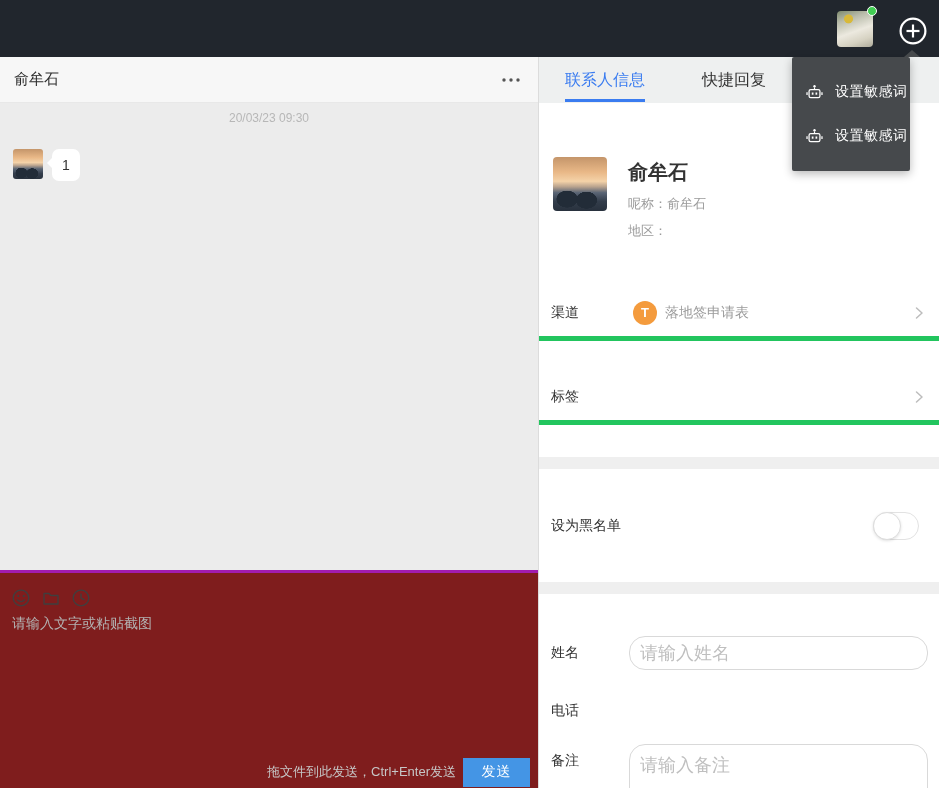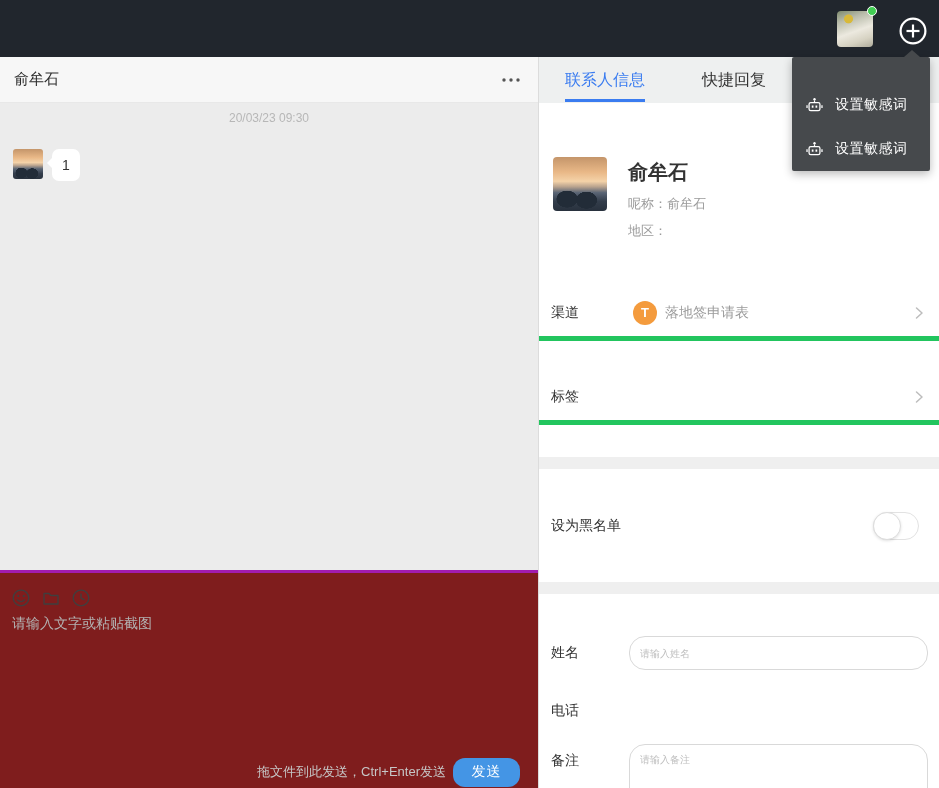--- a/index.html
+++ b/index.html
@@ -22,23 +22,23 @@
     position:absolute; right:-4px; top:-5px; width:10px; height:10px;
     border-radius:50%; background:#41cd52; border:1.5px solid #fff;
   }
   .plus-btn {
     position:absolute; left:899px; top:17px; width:28px; height:28px;
     background:none; border:none; cursor:pointer; padding:0; display:flex;
   }
 
   
   .dropdown {
-    position:absolute; left:792px; top:57px; width:138px; height:114px;
+    position:absolute; left:792px; top:57px; width:118px; height:114px;
     background:#46494c; border-radius:2px; z-index:50;
-    box-shadow:0 3px 10px rgba(0,0,0,.28); padding-top:26px;
+    box-shadow:0 3px 10px rgba(0,0,0,.28); padding-top:13px;
   }
   .dropdown-caret {
     position:absolute; top:-7px; left:112px; width:0; height:0;
     border-left:8px solid transparent; border-right:8px solid transparent;
     border-bottom:7px solid #46494c;
   }
   .menu-item {
     height:44px; display:flex; align-items:center; padding-left:14px; cursor:pointer;
   }
   .menu-item .mi-icon { width:17px; height:17px; margin-right:12px; display:flex; }
@@ -75,25 +75,25 @@
     border-top:5px solid transparent; border-bottom:5px solid transparent;
     border-right:5px solid #fff;
   }
 
   .composer { flex:1; background:#7f1d1d; border-top:3px solid #a21caf; position:relative; }
   .composer-icons { display:flex; gap:12px; padding:16px 0 0 12px; }
   .composer-icons .c-icon { width:18px; height:18px; display:flex; cursor:pointer; }
   .composer-input { margin:8px 12px 0 12px; font-size:14px; color:#b3b3b3; cursor:text; min-height:120px; }
   .composer-footer {
     position:absolute; left:0; right:0; bottom:0; height:31px;
-    display:flex; align-items:center; justify-content:flex-end; padding:0 18px 1px 0;
+    display:flex; align-items:center; justify-content:flex-end; padding:0 8px 1px 0;
   }
   .send-hint { font-size:13px; color:#c6c6c6; margin-right:7px; }
   .send-btn {
-    width:67px; height:29px; border:none; border-radius:12px; background:#4495e5;
+    width:67px; height:29px; border:none; border-radius:0; background:#4495e5;
     color:#fff; font-size:14px; cursor:pointer; letter-spacing:1px;
     font-family:inherit;
   }
 
   
   .right-panel {
     position:absolute; left:539px; top:57px; width:400px; height:731px;
     display:flex; flex-direction:column; background:#fff;gap:32px;
   }
   .tabs { flex:0 0 46px; background:#eef0f0; display:flex; align-items:stretch; padding-left:26px; }
@@ -144,21 +144,21 @@
   .toggle-knob {
     position:absolute; left:-1px; top:-1px; width:28px; height:28px; border-radius:50%;
     background:#fff; border:1px solid #ddd; box-shadow:0 1px 3px rgba(0,0,0,.12);
   }
 
   .form { background:#fff; padding:10px 11px 23px 12px; }
   .form-row { display:flex; align-items:flex-start; margin-bottom:24px; }
   .form-row:last-child { margin-bottom:8px; }
   .form-label { flex:0 0 78px; font-size:14px; color:#333; padding-top:8px; }
   .form-input, .form-textarea {
-    flex:1; border:1px solid #d9d9d9; border-radius:16px; font-size:10px; color:#333;
+    flex:1; border:1px solid #d9d9d9; border-radius:16px; font-size:18px; color:#333;
     font-family:inherit; outline:none;
   }
   .form-input { height:34px; padding:0 10px; }
   .form-textarea { height:94px; padding:8px 10px; resize:none; }
   .form-input::placeholder, .form-textarea::placeholder { color:#bfbfbf; }
 
   .bottom-fill { flex:1; background:#efefef; border-top:1px solid #e7e7e7; }
 </style>
 </head>
 <body>

